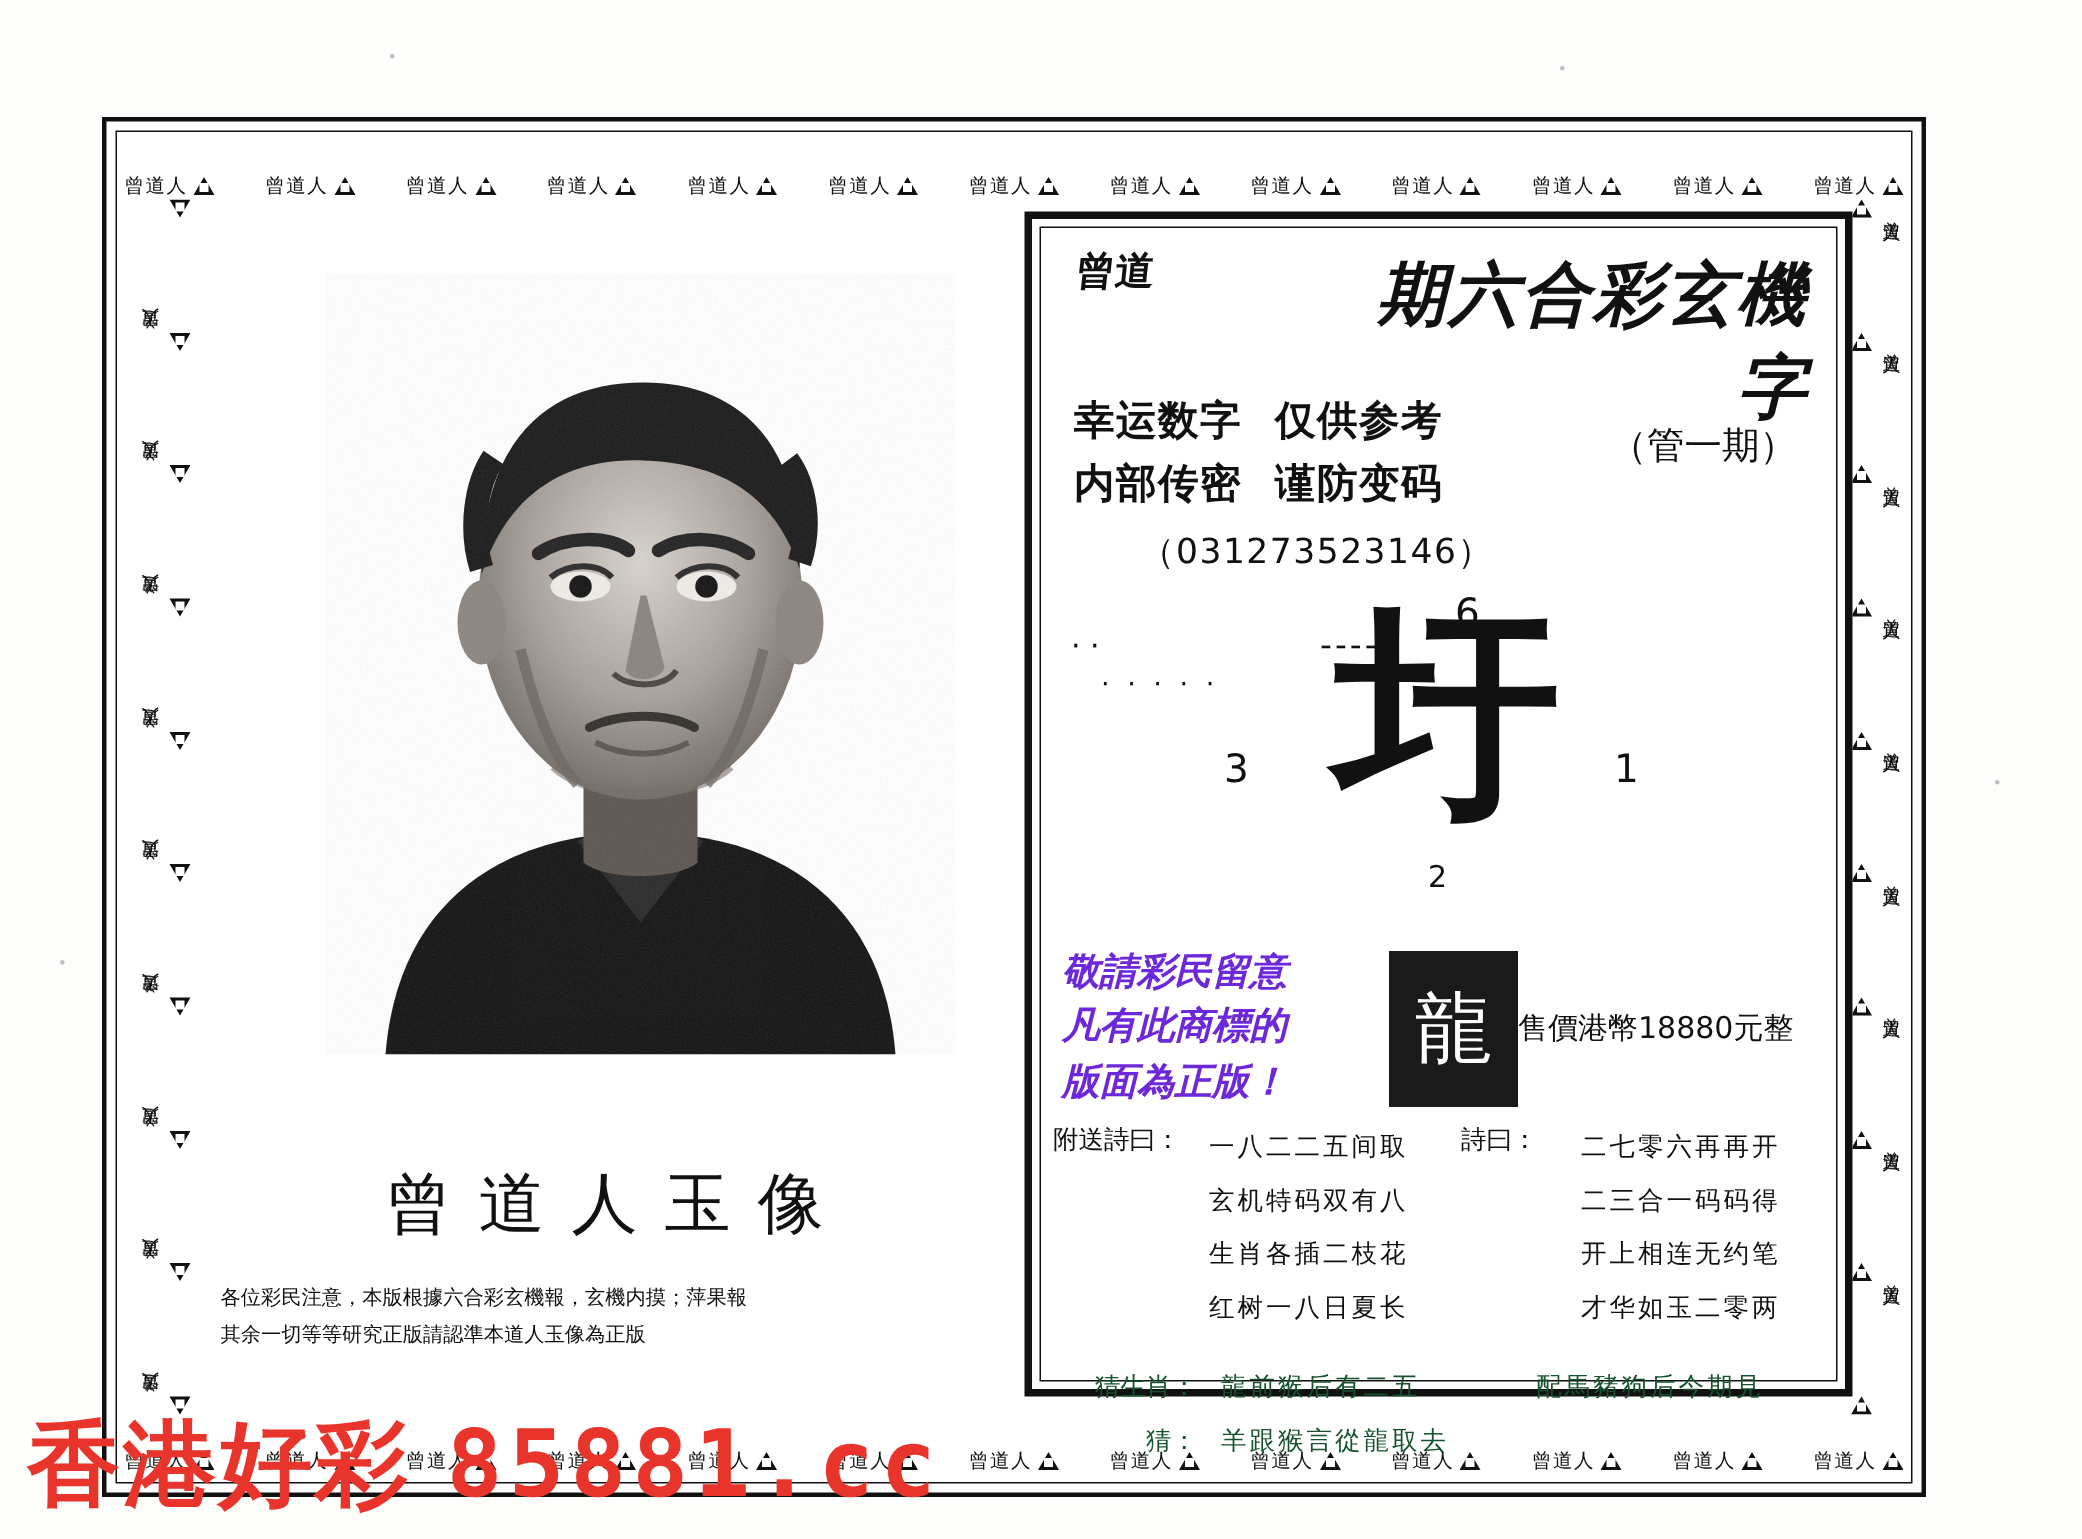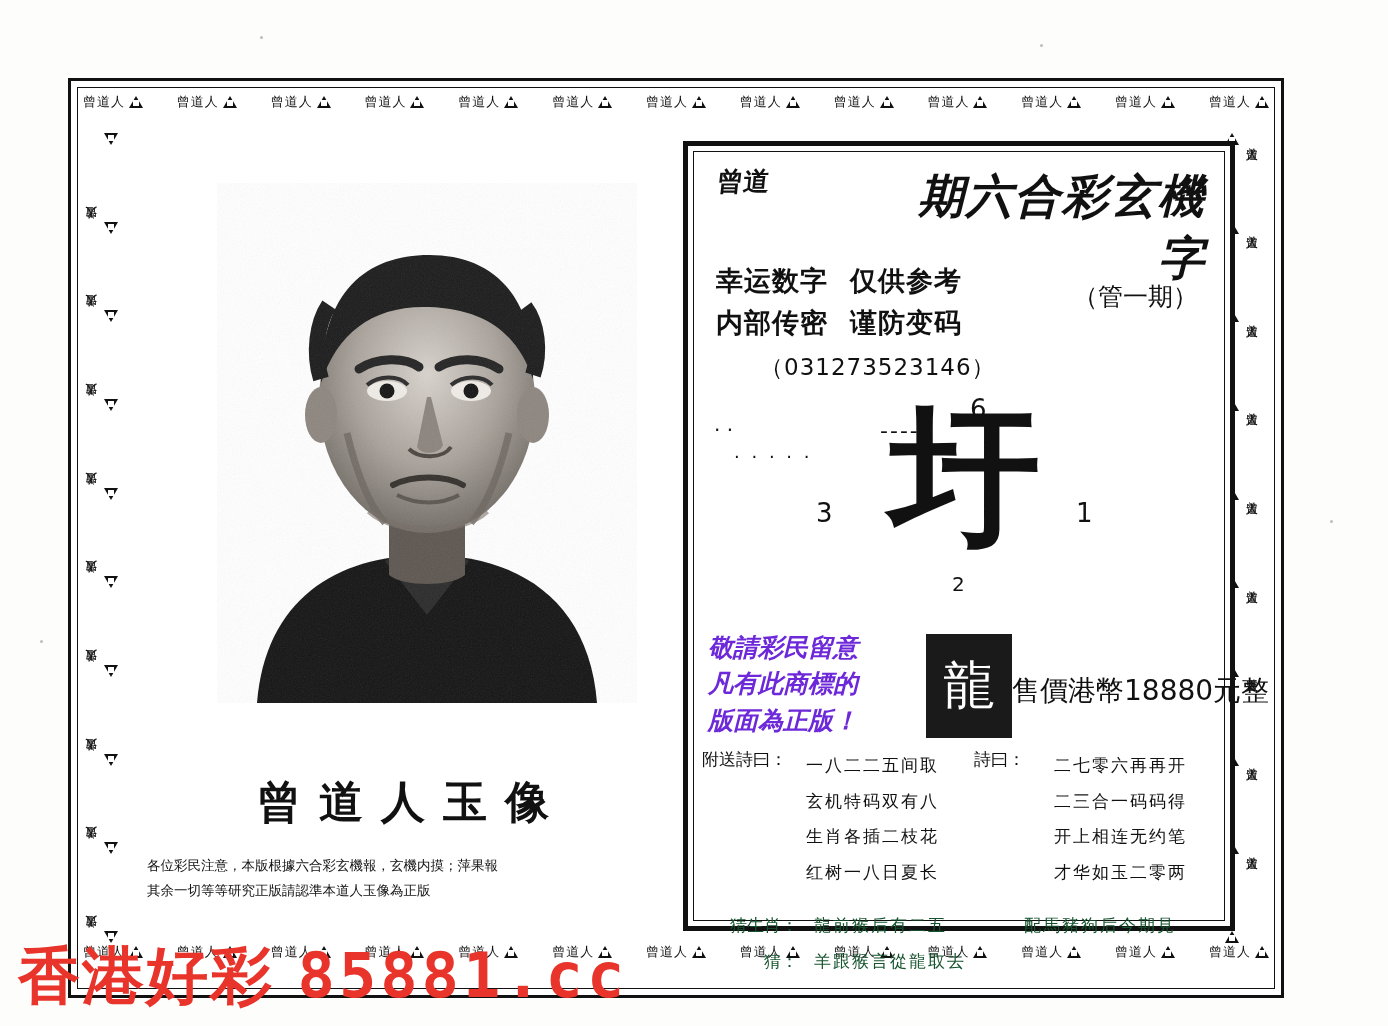--- a/index.html
+++ b/index.html
@@ -32,21 +32,21 @@
   .poster-inner {
     position: absolute;
     left: 6px; top: 6px; right: 6px; bottom: 6px;
     border: 1px solid #111;
     box-sizing: border-box;
   }
   
   .strip {
     position: absolute;
     display: flex;
-    align-items: flex-start;
+    align-items: flex-end;
     overflow: hidden;
     color: #111;
     font-family: "DejaVu Sans", sans-serif;
   }
   .strip-top {
     left: 12px; top: 12px; right: 12px; height: 40px;
     justify-content: space-between;
   }
   .strip-bottom {
     left: 12px; bottom: 12px; right: 12px; height: 40px;
@@ -108,21 +108,21 @@
   .portrait {
     position: absolute;
     left: 0; top: 0; width: 100%; height: 100%;
   }
   .portrait-title {
     position: absolute;
     left: 20px; top: 640px;
     width: 500px;
     text-align: center;
     font-family: "DejaVu Serif", serif;
-    font-weight: bold;
+    font-weight: normal;
     font-size: 44px;
     letter-spacing: 18px;
     color: #111;
     text-indent: 18px;
   }
   .portrait-note {
     position: absolute;
     left: 14px; top: 720px;
     width: 520px;
     font-family: "DejaVu Serif", serif;
@@ -242,21 +242,21 @@
     font-family: "DejaVu Serif", serif;
     font-size: 52px;
     display: flex;
     align-items: center;
     justify-content: center;
   }
   .price {
     position: absolute;
     left: 318px; top: 520px;
     font-family: "DejaVu Sans", sans-serif;
-    font-size: 28px;
+    font-size: 20px;
     color: #111;
     white-space: nowrap;
   }
   .poem-block {
     position: absolute;
     left: 8px; top: 596px;
     width: 520px;
     font-family: "DejaVu Serif", serif;
     color: #111;
   }

